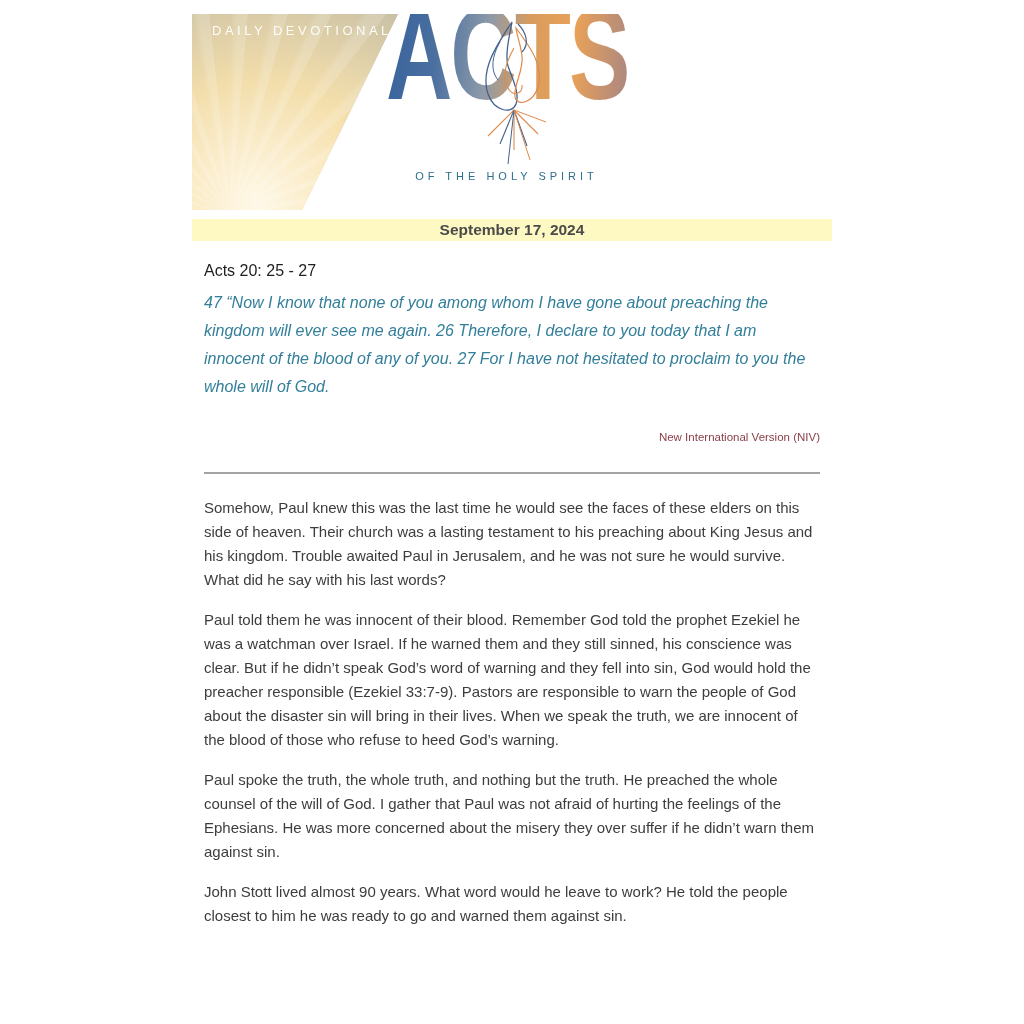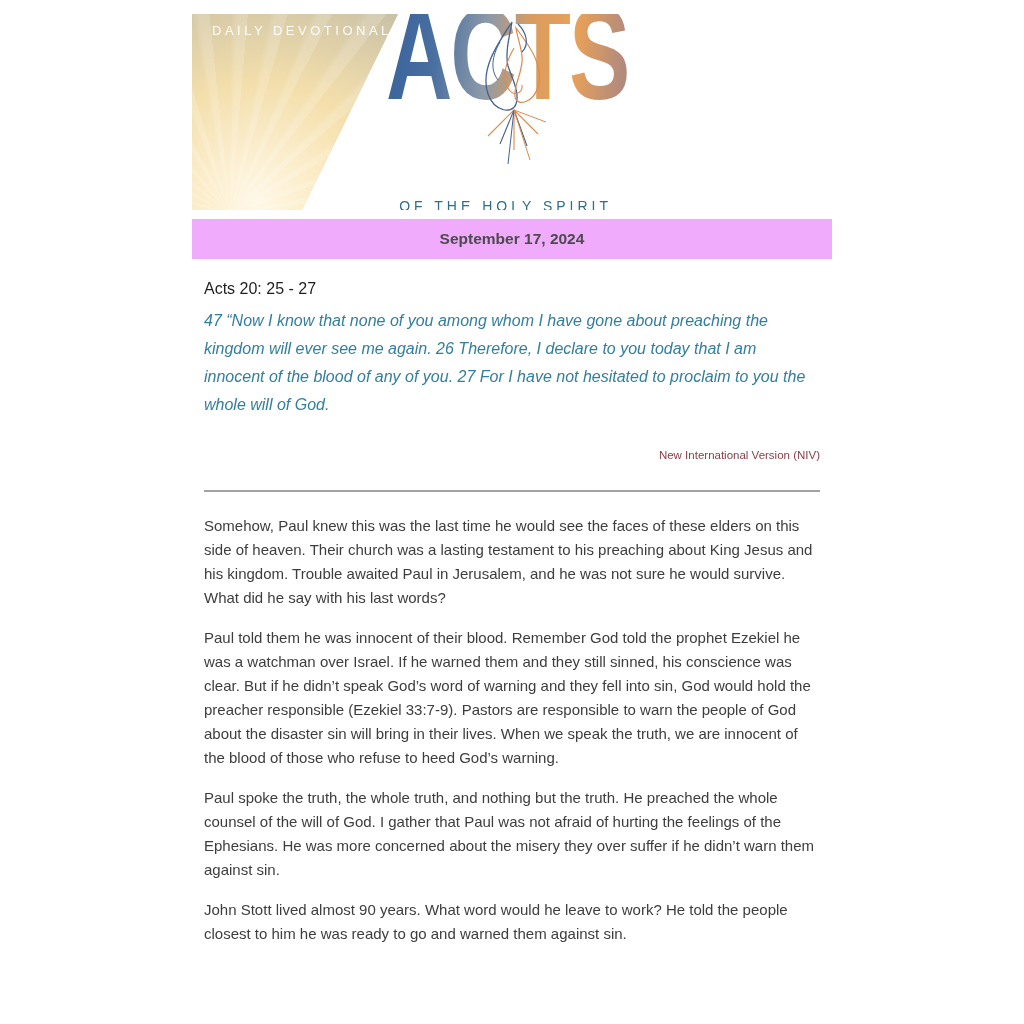--- a/index.html
+++ b/index.html
@@ -46,28 +46,28 @@
   }
   .acts-word{
     position:absolute;top:8px;left:50%;transform:translateX(-52%) scaleY(1.42);
     transform-origin:50% 100%;
     font-size:92px;font-weight:700;line-height:1.18;letter-spacing:-2px;
     background:linear-gradient(98deg,#3a649c 4%,#4a6fa0 22%,#8d9aa9 42%,#d99c5e 58%,#e9a158 76%,#b18a7d 96%);
     -webkit-background-clip:text;background-clip:text;color:transparent;
     z-index:1;white-space:nowrap;
   }
   .logo-subtitle{
-    position:absolute;top:184px;left:50%;transform:translateX(-53%);
-    color:#2d6e8d;font-size:14px;letter-spacing:4px;font-weight:400;z-index:2;white-space:nowrap;
+    position:absolute;top:156px;left:50%;transform:translateX(-53%);
+    color:#2d6e8d;font-size:11px;letter-spacing:4px;font-weight:400;z-index:2;white-space:nowrap;
   }
   .flame{position:absolute;left:278px;top:4px;z-index:2;}
 
   
   .date-bar{
-    width:640px;height:40px;margin-top:9px;background:#f0abfc;
+    width:640px;height:22px;margin-top:9px;background:#fef9c3;
     display:flex;align-items:center;justify-content:center;
     font-size:15.5px;font-weight:700;color:#4b4b4b;
   }
 
   
   .content{padding:0 12px;width:616px;}
   .scripture-ref{margin:20px 0 0 0;font-size:16px;color:#1f1f1f;line-height:20px;}
   .scripture{
     margin:8px 0 0 0;font-style:italic;font-size:16px;line-height:28px;color:#337f9b;
   }

